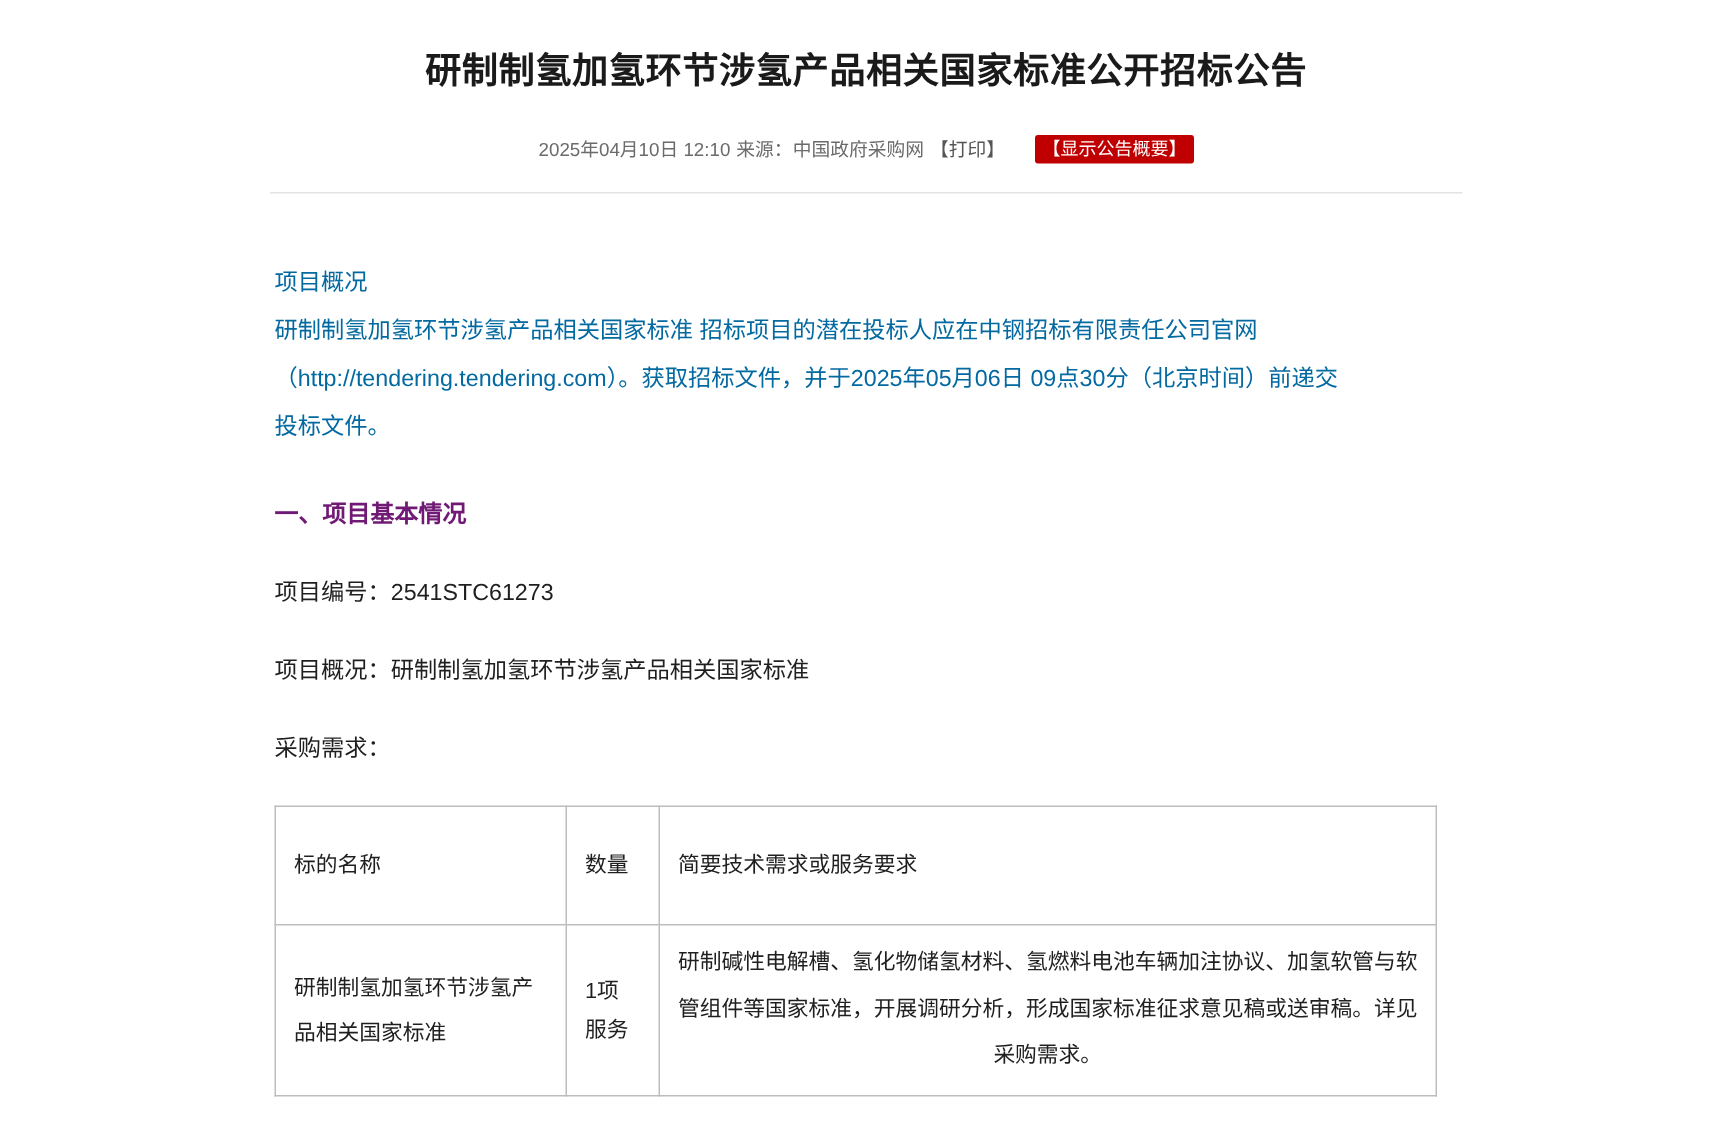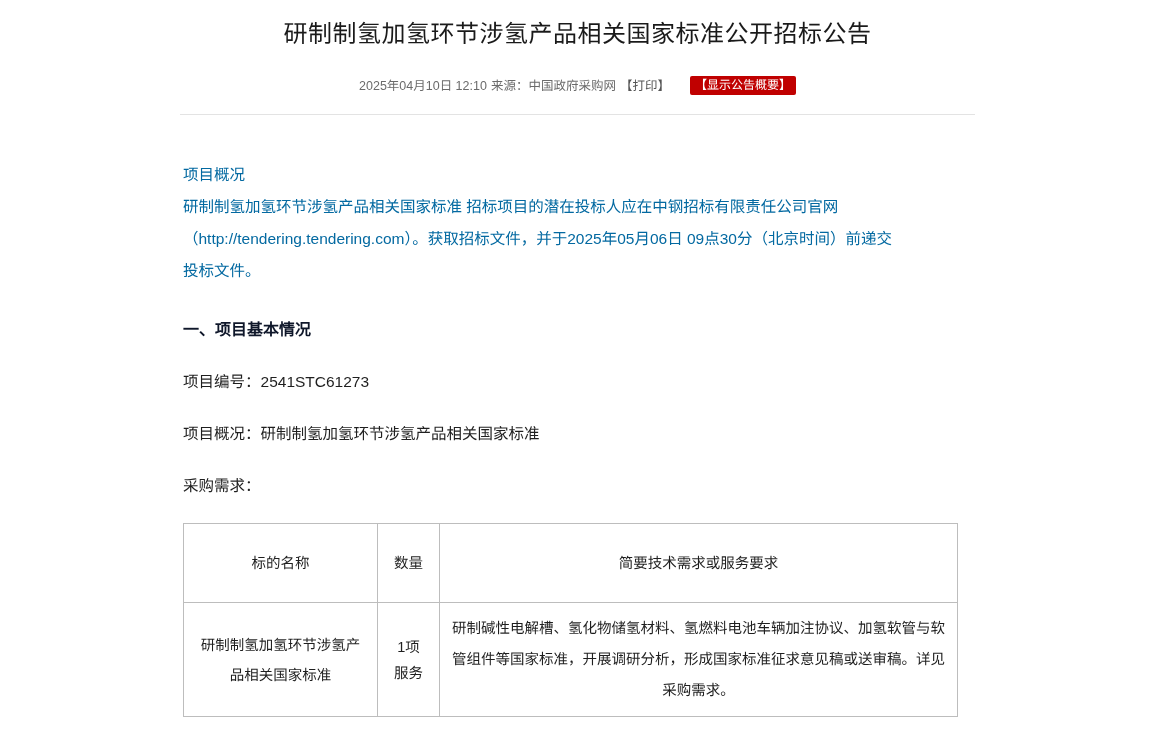--- a/index.html
+++ b/index.html
@@ -17,26 +17,26 @@
     box-sizing: border-box;
   }
   .sheet {
     width: 795px;
     margin: 0 auto;
     padding-top: 8px;
     box-sizing: border-box;
   }
   .doc-title {
     font-size: 24px;
-    font-weight: normal;
+    font-weight: bold;
     color: #1a1a1a;
     text-align: center;
     line-height: 40px;
     letter-spacing: 0.5px;
-    margin: 6px 0 0 0;
+    margin: 20px 0 0 0;
   }
   .meta-line {
     margin-top: 22px;
     text-align: center;
     font-size: 12.5px;
     color: #6b6b6b;
     line-height: 20px;
     white-space: nowrap;
   }
   .meta-line .sep { display: inline-block; width: 4px; }
@@ -74,21 +74,21 @@
     line-height: 32px;
     margin: 0;
   }
   .block-intro {
     margin-top: 44px;
   }
   .block-intro .p + .p { margin-top: 0; }
   .h2 {
     font-size: 16px;
     font-weight: bold;
-    color: #0f172a;
+    color: #701a75;
     line-height: 30px;
     margin: 28px 0 0 0;
   }
   .field {
     font-size: 15.5px;
     color: #1f1f1f;
     line-height: 30px;
     margin: 22px 0 0 0;
   }
   .field-label { }
@@ -97,21 +97,21 @@
     border-collapse: collapse;
     margin-top: 22px;
     width: 775px;
     table-layout: fixed;
   }
   table.proc th, table.proc td {
     border: 1px solid #bdbdbd;
     font-size: 14.5px;
     color: #1f1f1f;
     font-weight: normal;
-    text-align: center;
+    text-align: left;
     vertical-align: middle;
     padding: 10px 12px;
     line-height: 30px;
   }
   table.proc th { height: 58px; }
   table.proc td.cell-name { line-height: 30px; }
   table.proc td.cell-qty { line-height: 26px; }
   table.proc td.cell-desc {
     text-align: center;
     line-height: 31px;

